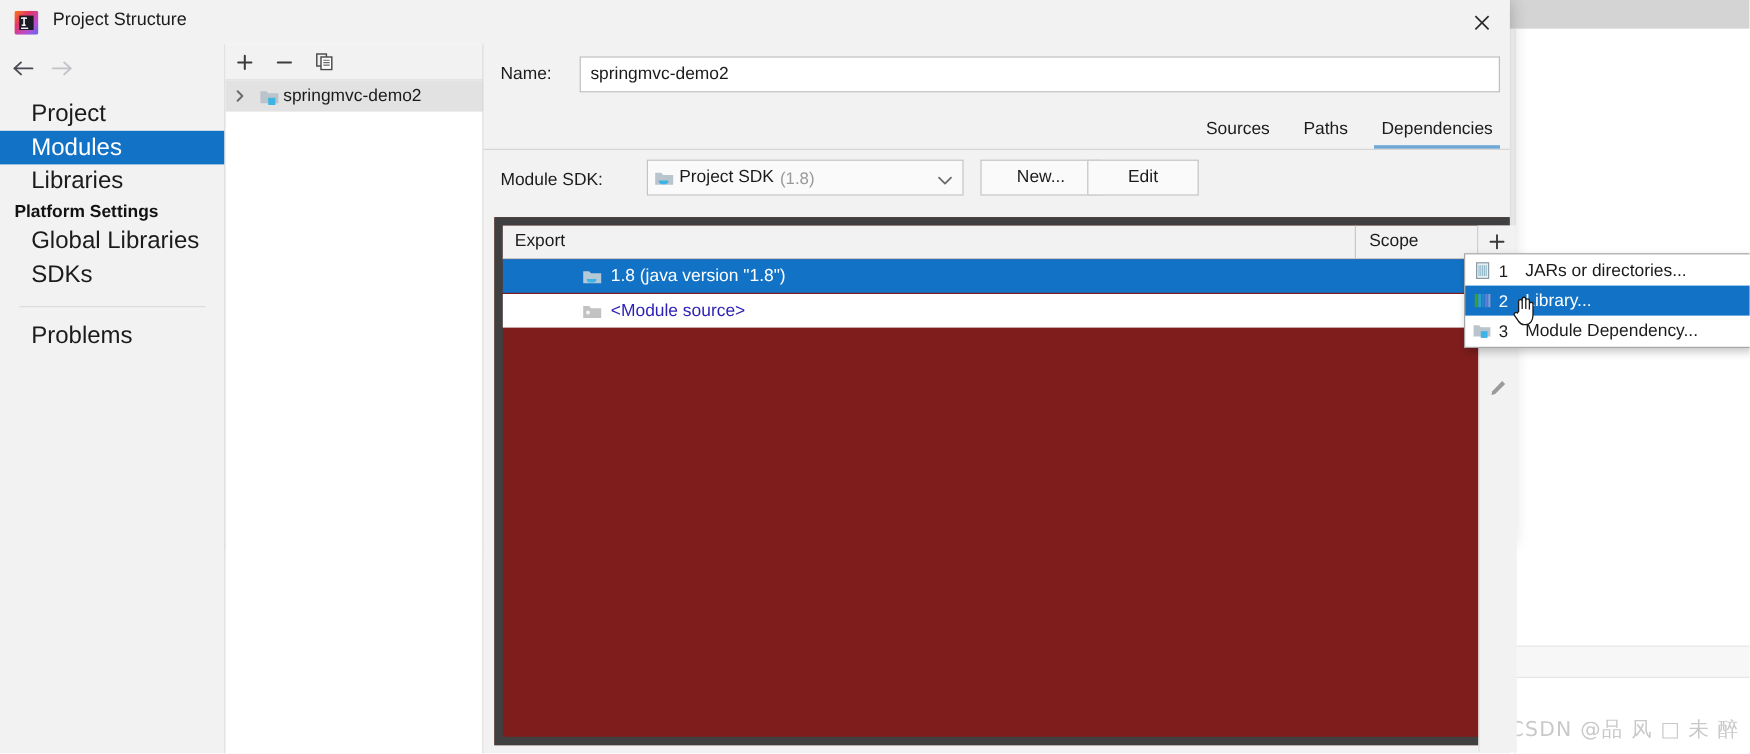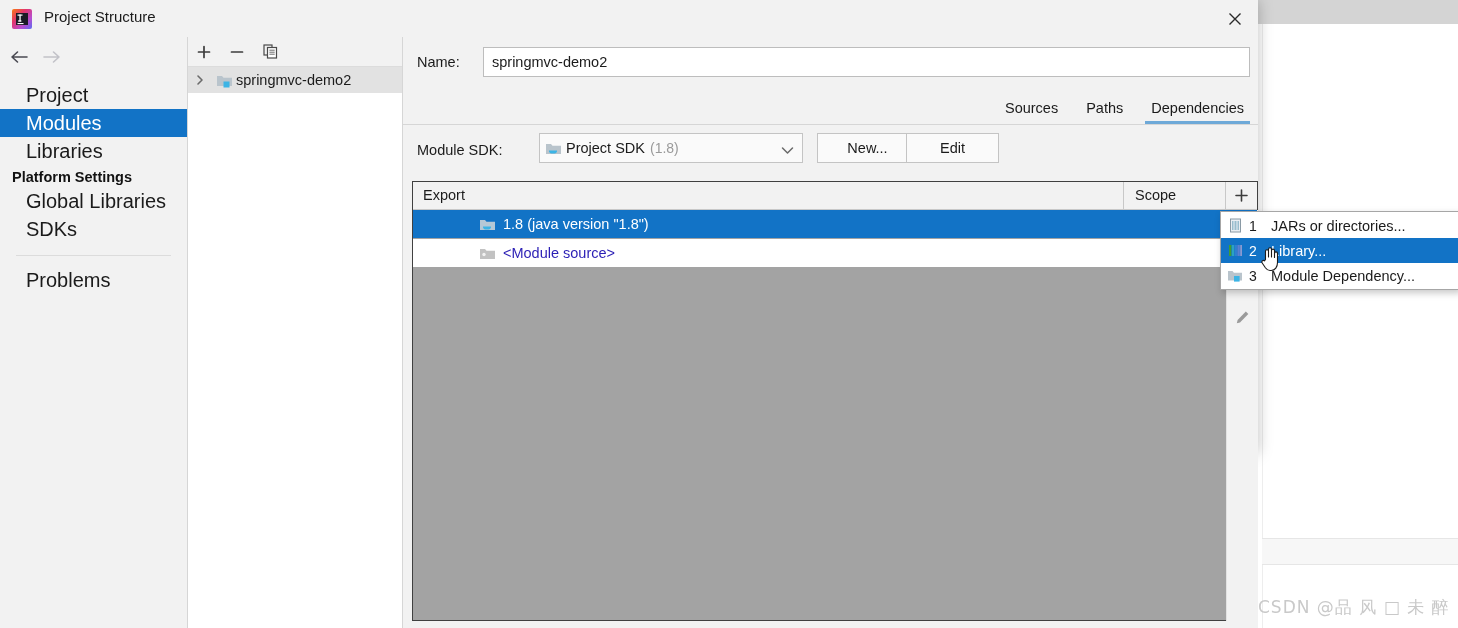--- a/index.html
+++ b/index.html
@@ -105,21 +105,21 @@
   .sdk-combo .chev{position:absolute;right:8px;top:8px;}
   .btn{
     position:absolute;top:0;height:28px;background:#fafafa;border:1px solid #c4c4c4;
     font-family:"Liberation Sans",sans-serif;font-size:14.5px;color:#1b1b1b;cursor:default;
     display:flex;align-items:center;justify-content:center;
   }
   .btn.new{left:405px;width:99px;}
   .btn.edit{left:494px;width:91px;}
 
   
-  .table{position:absolute;left:9px;top:144px;width:846px;height:440px;border:1px solid #404040;background:#a3a3a3;box-sizing:border-box;}
+  .table{position:absolute;left:9px;top:144px;width:846px;height:440px;border:7px solid #404040;background:#7f1d1d;box-sizing:border-box;}
   .thead{position:absolute;left:0;top:0;width:844px;height:27px;background:#f2f2f2;border-bottom:1px solid #c8c8c8;}
   .th{position:absolute;top:0;height:27px;line-height:27px;font-size:14.5px;color:#1b1b1b;}
   .th.export{left:10px;}
   .th.scope{left:722px;}
   .th-sep{position:absolute;top:0;width:1px;height:27px;background:#c8c8c8;}
   .th-sep.s1{left:710px;}
   .th-sep.s2{left:812px;}
   .th-add{
     position:absolute;left:813px;top:0;width:31px;height:27px;background:#f2f2f2;
     display:flex;align-items:center;justify-content:center;cursor:default;

